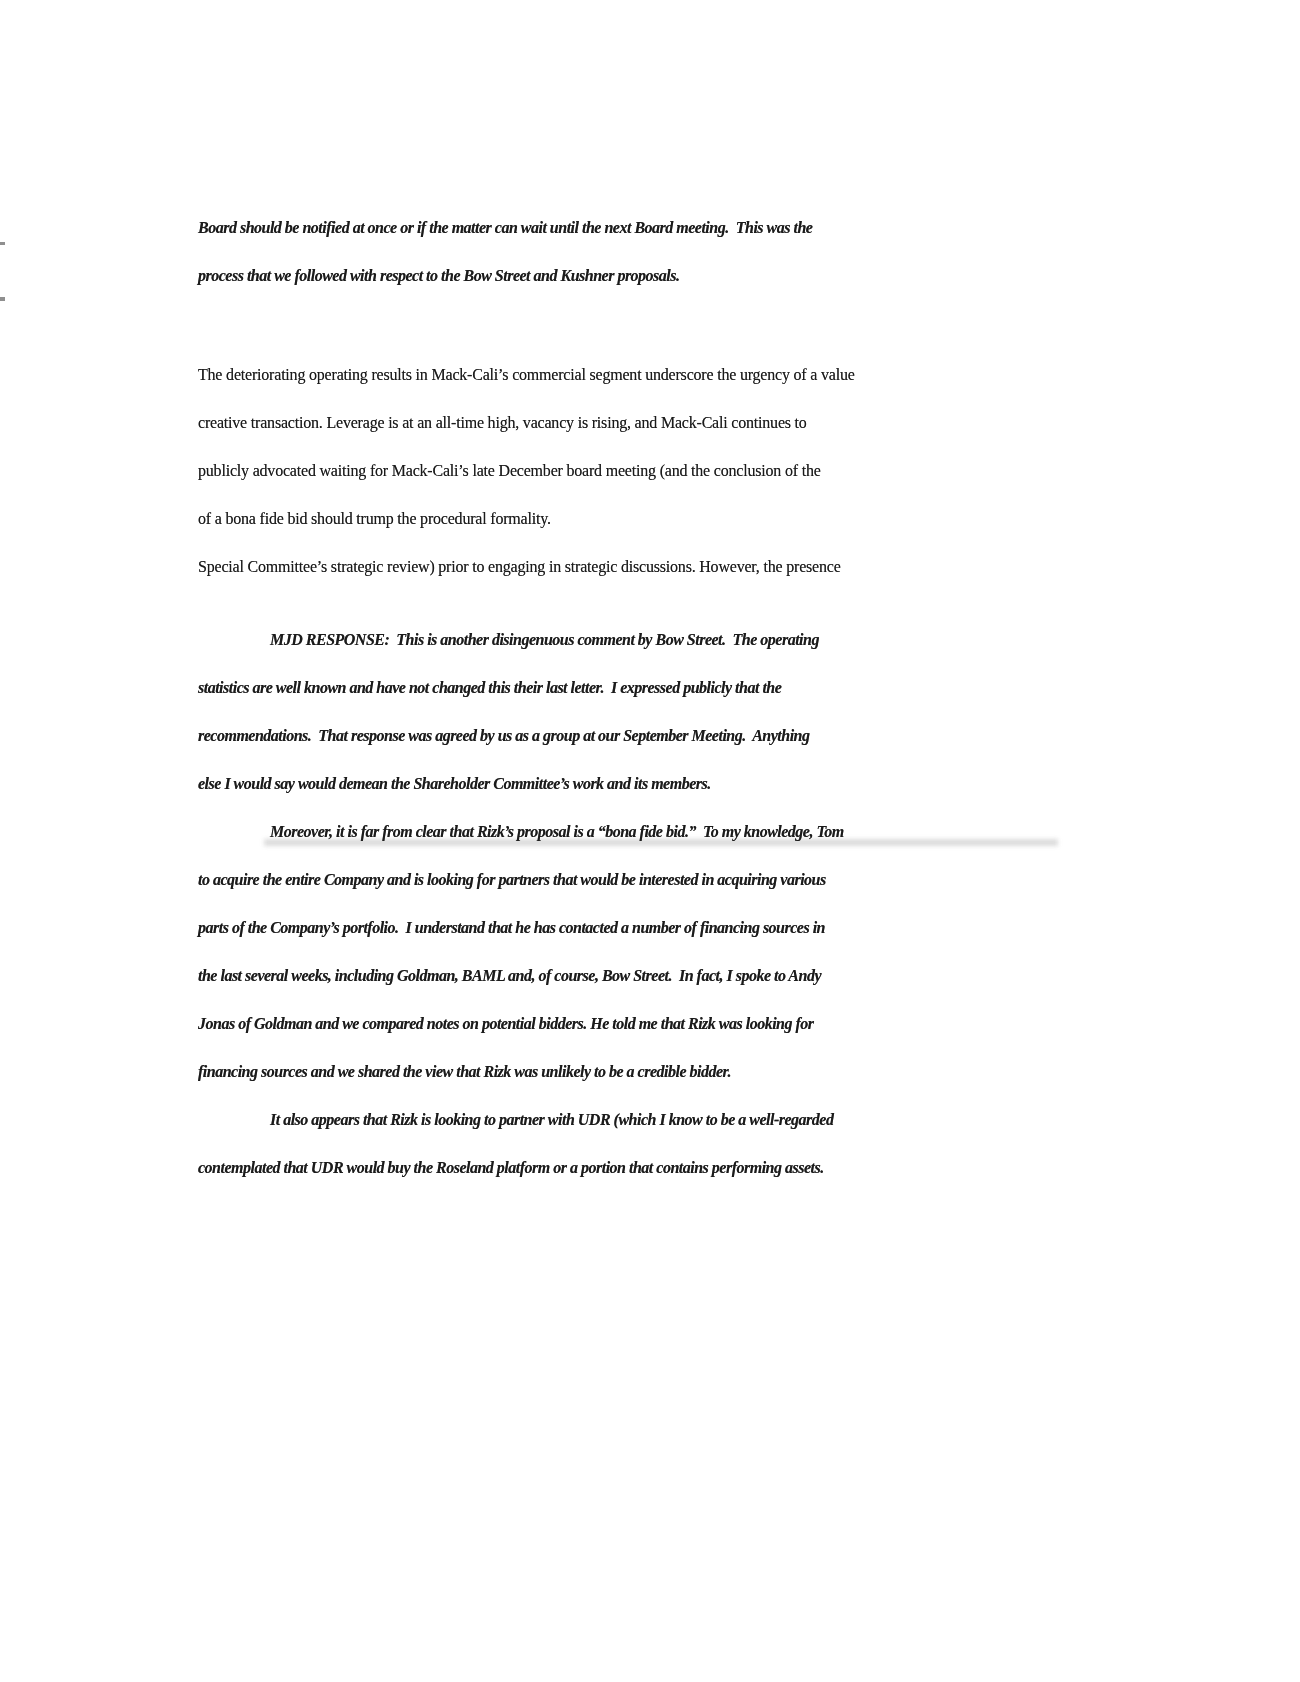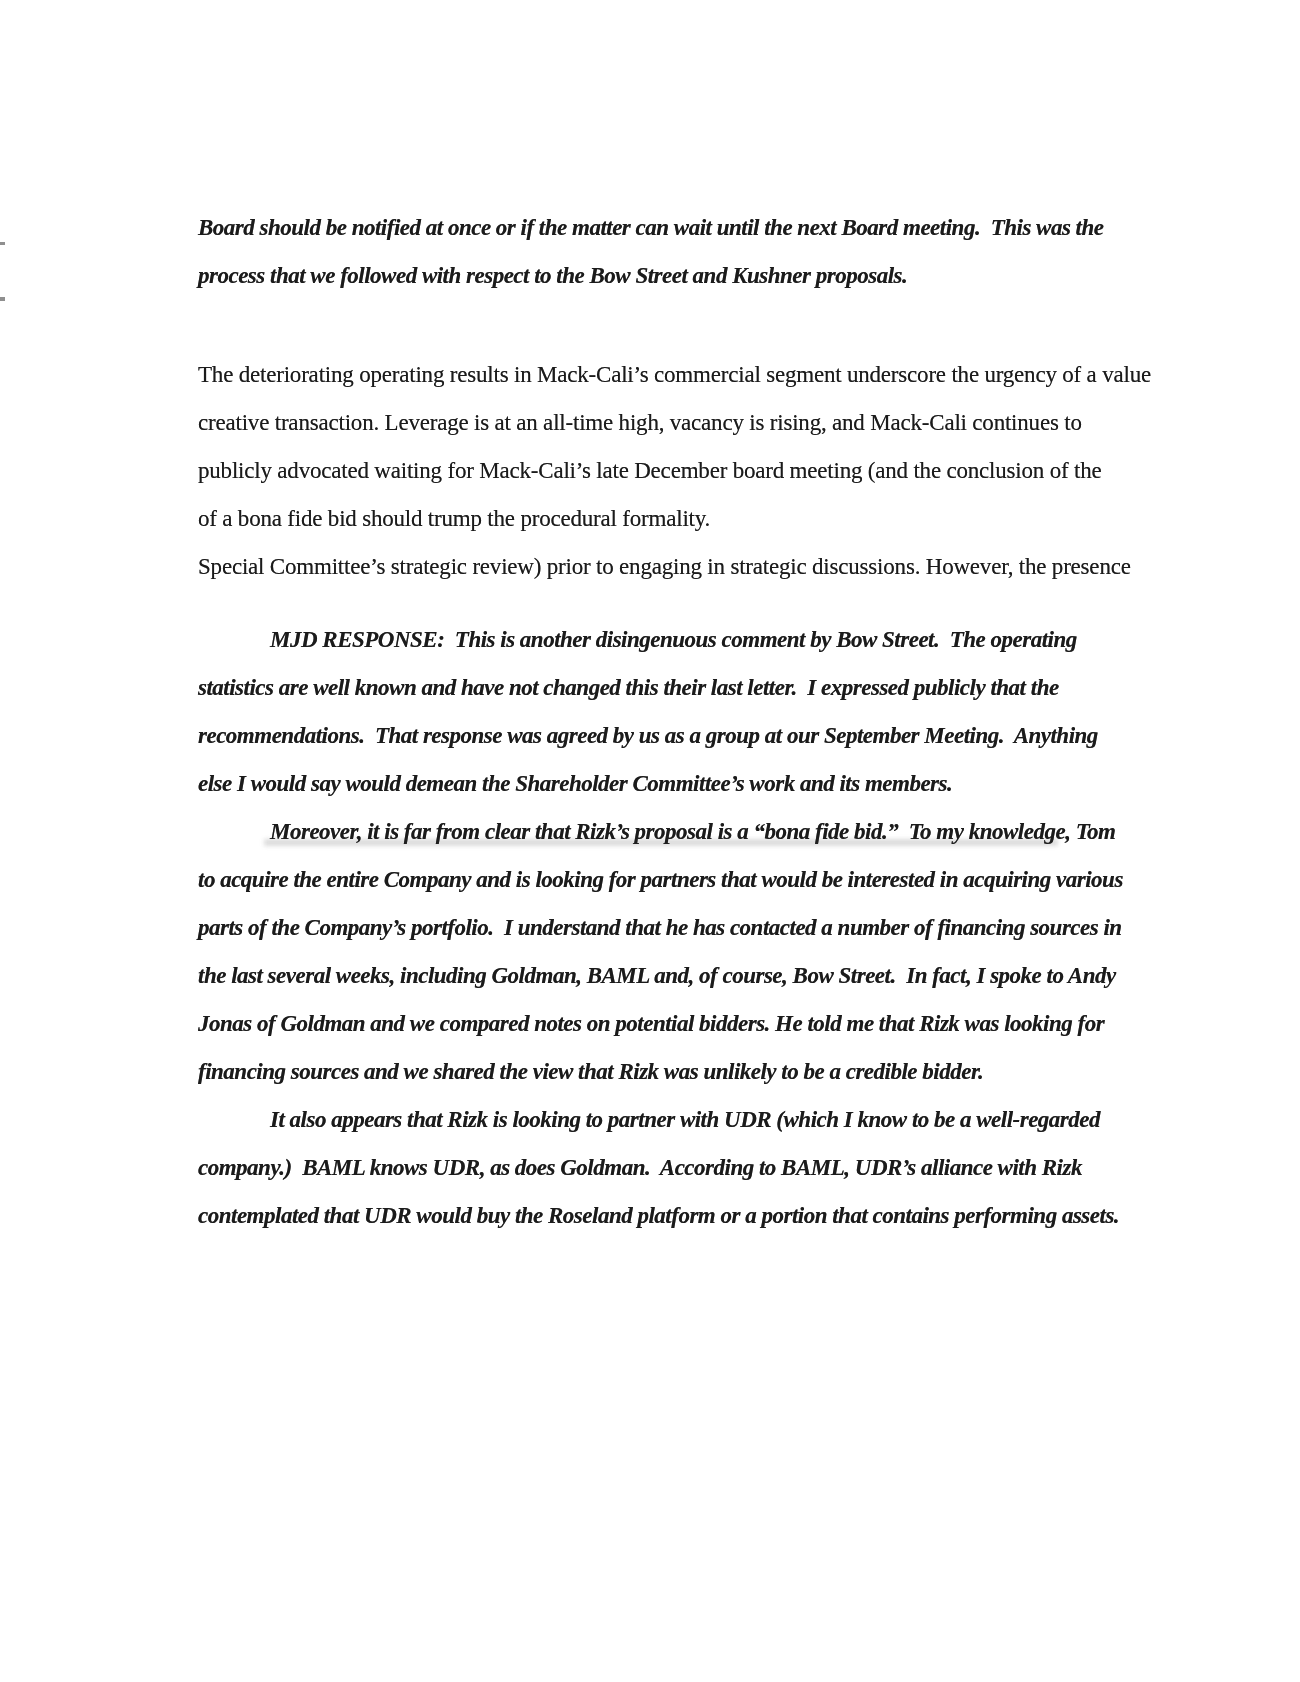--- a/index.html
+++ b/index.html
@@ -23,21 +23,21 @@
     width: 920px;
   }
   .para { margin: 0; }
   .para.gap-large { margin-top: 51px; }
   .para.gap-small { margin-top: 25px; }
   .line {
     display: block;
     height: 48px;
     line-height: 48px;
     white-space: pre;
-    font-size: 23px;
+    font-size: 16px;
     letter-spacing: -0.2px;
     text-shadow: 0 0 0.4px rgba(0,0,0,0.55);
   }
   .bold-italic .line {
     font-style: italic;
     font-weight: 700;
     letter-spacing: -0.5px;
   }
   .indent { text-indent: 72px; }
   .smudged {
@@ -96,18 +96,17 @@
       <span class="line indent smudged">Moreover, it is far from clear that Rizk’s proposal is a “bona fide bid.”  To my knowledge, Tom</span>
       <span class="line">to acquire the entire Company and is looking for partners that would be interested in acquiring various</span>
       <span class="line">parts of the Company’s portfolio.  I understand that he has contacted a number of financing sources in</span>
       <span class="line">the last several weeks, including Goldman, BAML and, of course, Bow Street.  In fact, I spoke to Andy</span>
       <span class="line">Jonas of Goldman and we compared notes on potential bidders. He told me that Rizk was looking for</span>
       <span class="line">financing sources and we shared the view that Rizk was unlikely to be a credible bidder.</span>
     </div>
 
     <div class="para bold-italic">
       <span class="line indent">It also appears that Rizk is looking to partner with UDR (which I know to be a well-regarded</span>
-      <span class="line">company.)  BAML knows UDR, as does Goldman.  According to BAML, UDR’s alliance with Rizk</span>
       <span class="line">contemplated that UDR would buy the Roseland platform or a portion that contains performing assets.</span>
     </div>
 
   </div>
 </div>
 
 </body></html>

